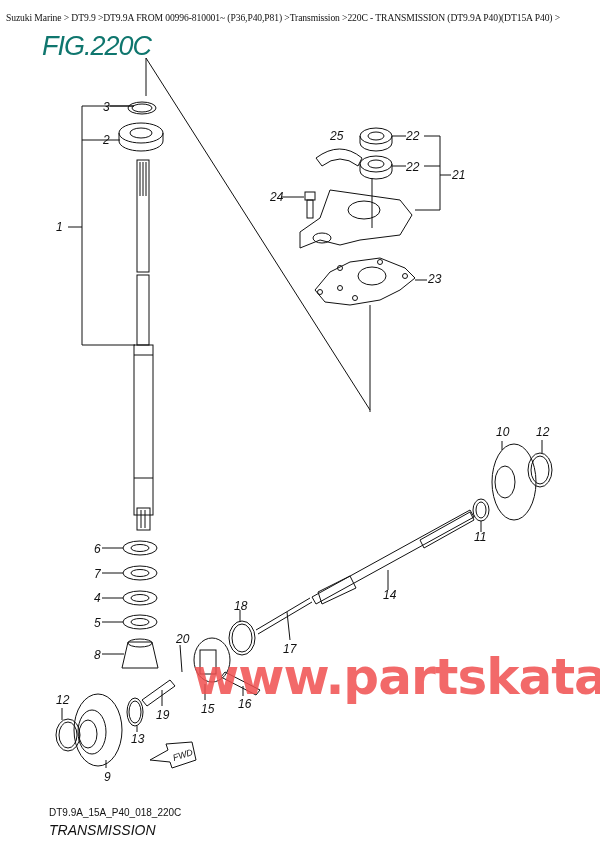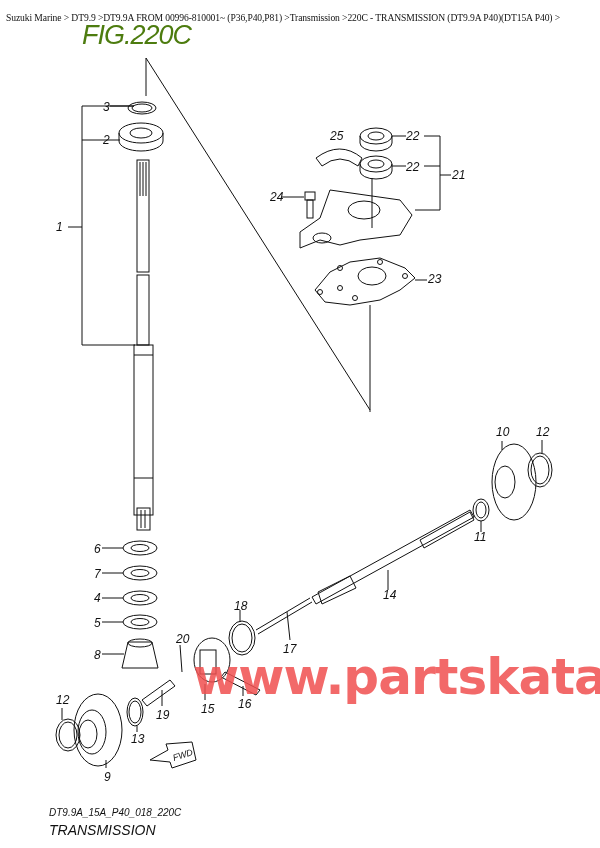--- a/index.html
+++ b/index.html
@@ -1,21 +1,21 @@
 <!DOCTYPE html>
 <html><head>
 <meta charset="utf-8">
 <style>
   html,body{margin:0;padding:0;background:#fff;}
   body{width:600px;height:848px;position:relative;overflow:hidden;font-family:"Liberation Sans",sans-serif;}
   .breadcrumb{position:absolute;left:6px;top:12px;font-size:9.6px;color:#111;white-space:nowrap;letter-spacing:-0.1px;font-family:Liberation Serif, serif;}
-  .fig-title{position:absolute;left:42px;top:20px;font-size:27px;font-style:italic;color:#4d7c0f;letter-spacing:-1px;margin-left:40px;}
+  .fig-title{position:absolute;left:42px;top:31px;font-size:27px;font-style:italic;color:#0f766e;letter-spacing:-1px;}
   svg.diagram{position:absolute;left:0;top:0;}
   .lbl{font-family:"Liberation Sans",sans-serif;font-style:italic;font-size:12px;fill:#111;}
-  .foot1{position:absolute;left:49px;top:807px;font-size:10px;font-style:italic;color:#111;}
+  .foot1{position:absolute;left:49px;top:807px;font-size:10px;color:#111;}
   .foot2{position:absolute;left:49px;top:822px;font-size:14px;font-style:italic;color:#111;}
   .watermark{position:absolute;left:193px;top:648px;font-size:50px;font-weight:bold;color:#f05050;opacity:0.85;letter-spacing:-1px;white-space:nowrap;font-family:"DejaVu Sans",sans-serif;}
 </style>
 </head>
 <body>
 
 <div class="breadcrumb">Suzuki Marine &gt; DT9.9 &gt;DT9.9A FROM 00996-810001~ (P36,P40,P81) &gt;Transmission &gt;220C - TRANSMISSION (DT9.9A P40)(DT15A P40) &gt;</div>
 <div class="fig-title">FIG.220C</div>
 
 <svg class="diagram" width="600" height="848" viewBox="0 0 600 848" xmlns="http://www.w3.org/2000/svg">

